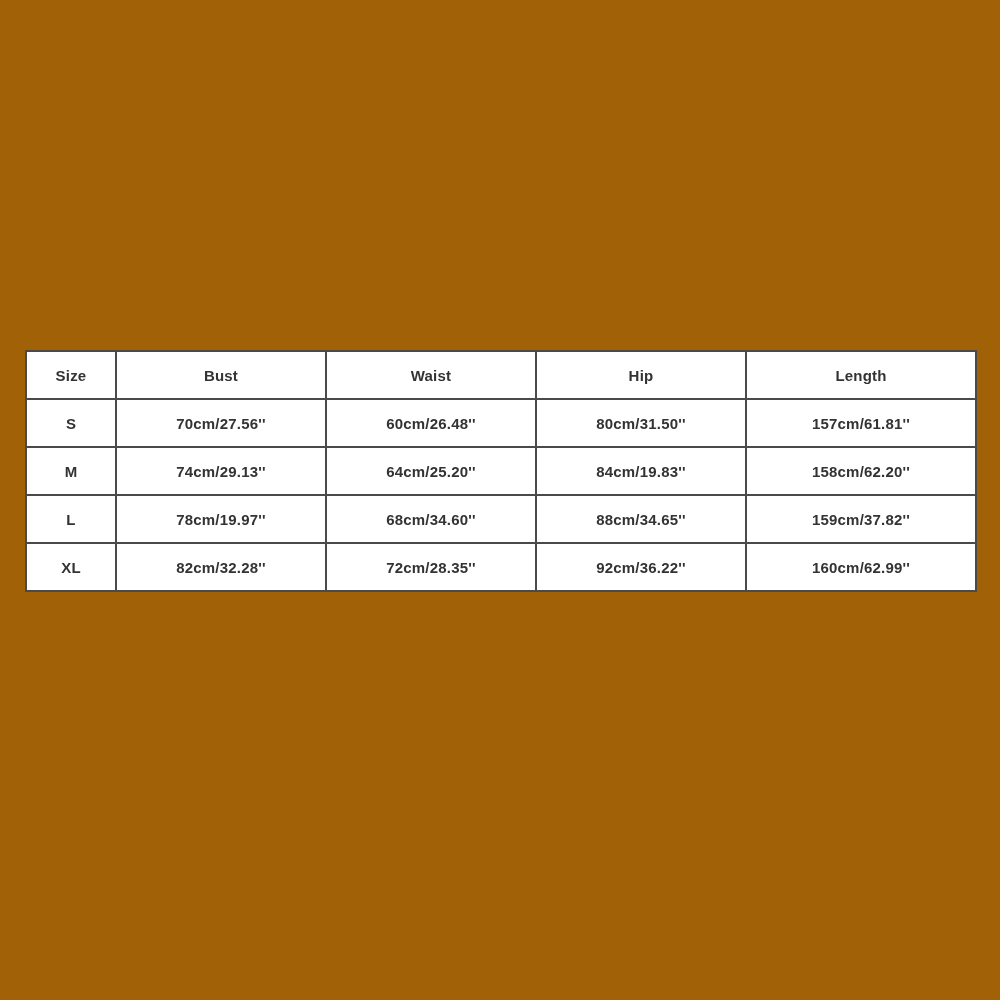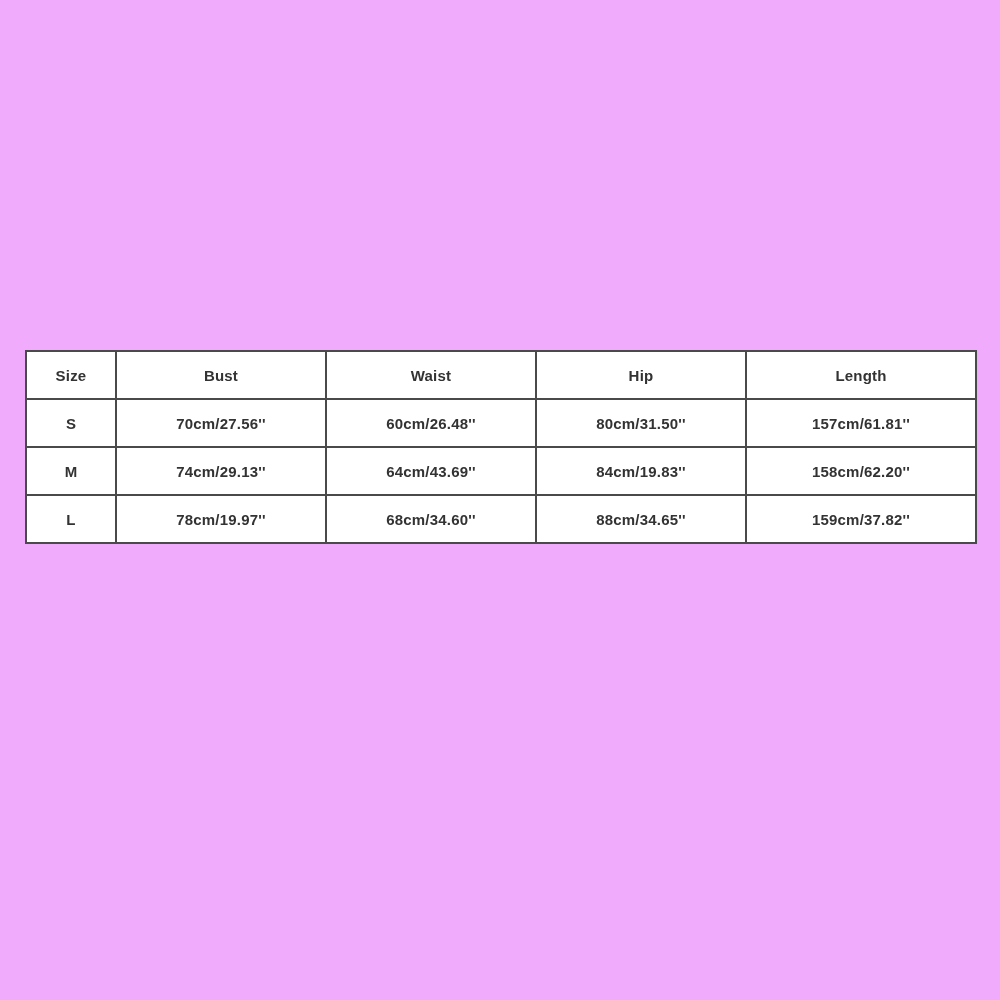--- a/index.html
+++ b/index.html
@@ -5,21 +5,21 @@
   html, body {
     margin: 0;
     padding: 0;
     background: #ffffff;
     font-family: "Liberation Sans", sans-serif;
   }
   .canvas {
     position: relative;
     width: 1000px;
     height: 1000px;
-    background: #f0abfc;
+    background: #a16207;
     overflow: hidden;
   }
   table.size-chart {
     position: absolute;
     left: 25px;
     top: 350px;
     width: 950px;
     border-collapse: collapse;
     table-layout: fixed;
   }
@@ -67,26 +67,33 @@
       <tr>
         <td>S</td>
         <td>70cm/27.56''</td>
         <td>60cm/26.48''</td>
         <td>80cm/31.50''</td>
         <td>157cm/61.81''</td>
       </tr>
       <tr>
         <td>M</td>
         <td>74cm/29.13''</td>
-        <td>64cm/43.69''</td>
+        <td>64cm/25.20''</td>
         <td>84cm/19.83''</td>
         <td>158cm/62.20''</td>
       </tr>
       <tr>
         <td>L</td>
         <td>78cm/19.97''</td>
         <td>68cm/34.60''</td>
         <td>88cm/34.65''</td>
         <td>159cm/37.82''</td>
       </tr>
+      <tr>
+        <td>XL</td>
+        <td>82cm/32.28''</td>
+        <td>72cm/28.35''</td>
+        <td>92cm/36.22''</td>
+        <td>160cm/62.99''</td>
+      </tr>
     </tbody>
   </table>
 </div>
 
 </body></html>

